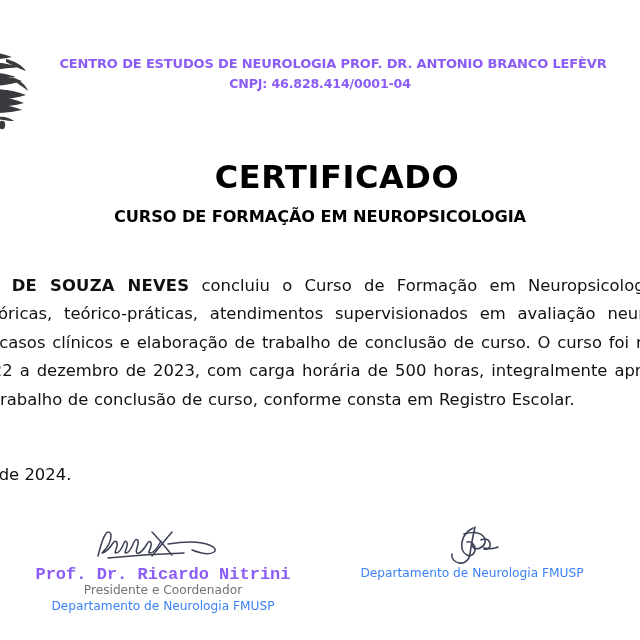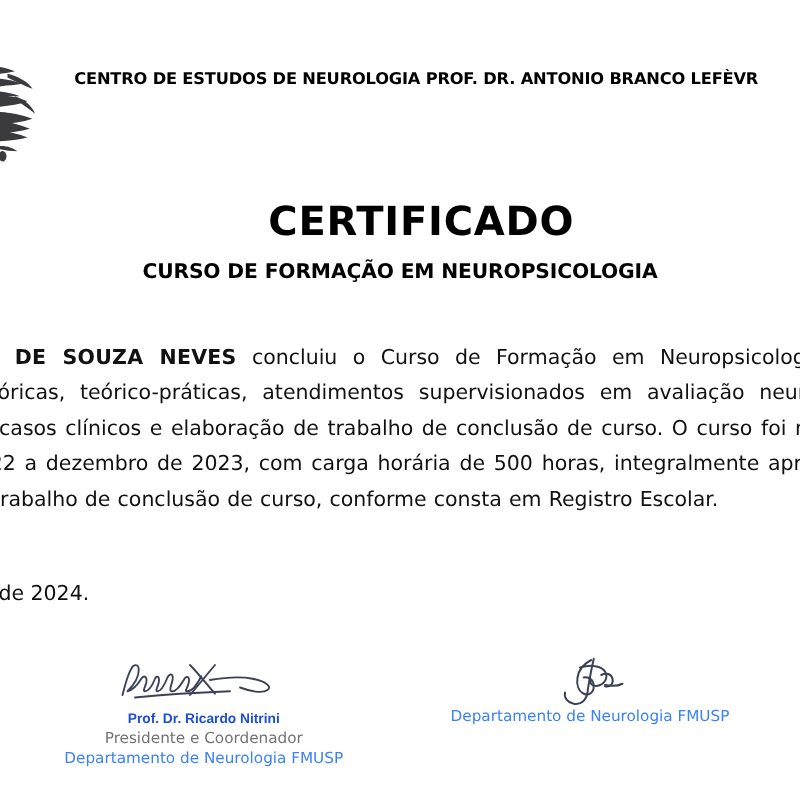--- a/index.html
+++ b/index.html
@@ -43,21 +43,21 @@
     top: 55px;
     text-align: center;
   }
   .header .hline {
     font-family: "DejaVu Sans", sans-serif;
     font-weight: bold;
     font-size: 13.0px;
     letter-spacing: -0.15px;
     line-height: 18.5px;
     white-space: nowrap;
-    color: #000000;
+    color: #8b5cf6;
   }
   .header .hline-1 {
     
     margin-left: 26px;
   }
   .header .hline-4 {
     font-size: 12.6px;
     margin-top: 1px;
   }
 
@@ -139,25 +139,25 @@
   }
   .sig-col.right { width: 300px; }
   .sig-ink {
     height: 46px;
     display: flex;
     align-items: flex-end;
     justify-content: center;
   }
   .sig-ink svg { display: block; }
   .sig-name {
-    font-family: Liberation Sans, sans-serif;
-    font-weight: bold;
-    font-size: 11px;
+    font-family: Liberation Mono, monospace;
+    font-weight: bold;
+    font-size: 17px;
     line-height: 16px;
-    color: #1d4ed8;
+    color: #8b5cf6;
     margin-top: 1px;
   }
   .sig-role {
     font-family: "DejaVu Sans", sans-serif;
     font-size: 12.2px;
     line-height: 15.5px;
     color: #737373;
   }
   .sig-dept {
     font-family: "DejaVu Sans", sans-serif;
@@ -184,20 +184,21 @@
         <path d="M28 12 C36 14, 44 18, 48 24 C42 22, 34 18, 28 15 Z"></path>
         <path d="M34 30 C42 33, 48 38, 50 44 C45 40, 38 35, 33 32 Z"></path>
         <ellipse cx="24" cy="78" rx="3.2" ry="4.2"></ellipse>
         <path d="M20 70 C26 69, 32 71, 36 74 C30 74, 25 73, 20 72 Z"></path>
       </g>
     </svg>
   </div>
 
   <div class="header">
     <div class="hline hline-1">CENTRO DE ESTUDOS DE NEUROLOGIA PROF. DR. ANTONIO BRANCO LEFÈVR</div>
+    <div class="hline hline-4">CNPJ: 46.828.414/0001-04</div>
   </div>
 
   <div class="title-block">
     <div class="cert-title">CERTIFICADO</div>
     <div class="cert-subtitle">CURSO DE FORMAÇÃO EM NEUROPSICOLOGIA</div>
   </div>
 
   <div class="body-wrap">
     <div class="body-par"><span class="recipient">A CRISTINA DE SOUZA NEVES</span><span> concluiu o Curso de Formação em Neuropsicologia, incluindo atividades teóricas, teórico-práticas, atendimentos supervisionados em avaliação neuropsicológica, discussão de casos clínicos e elaboração de trabalho de conclusão de curso. O curso foi ministrado de março de 2022 a dezembro de 2023, com carga horária de 500 horas, integralmente aprovada, tendo apresentado trabalho de conclusão de curso, conforme consta em Registro Escolar.</span></div>
   </div>

